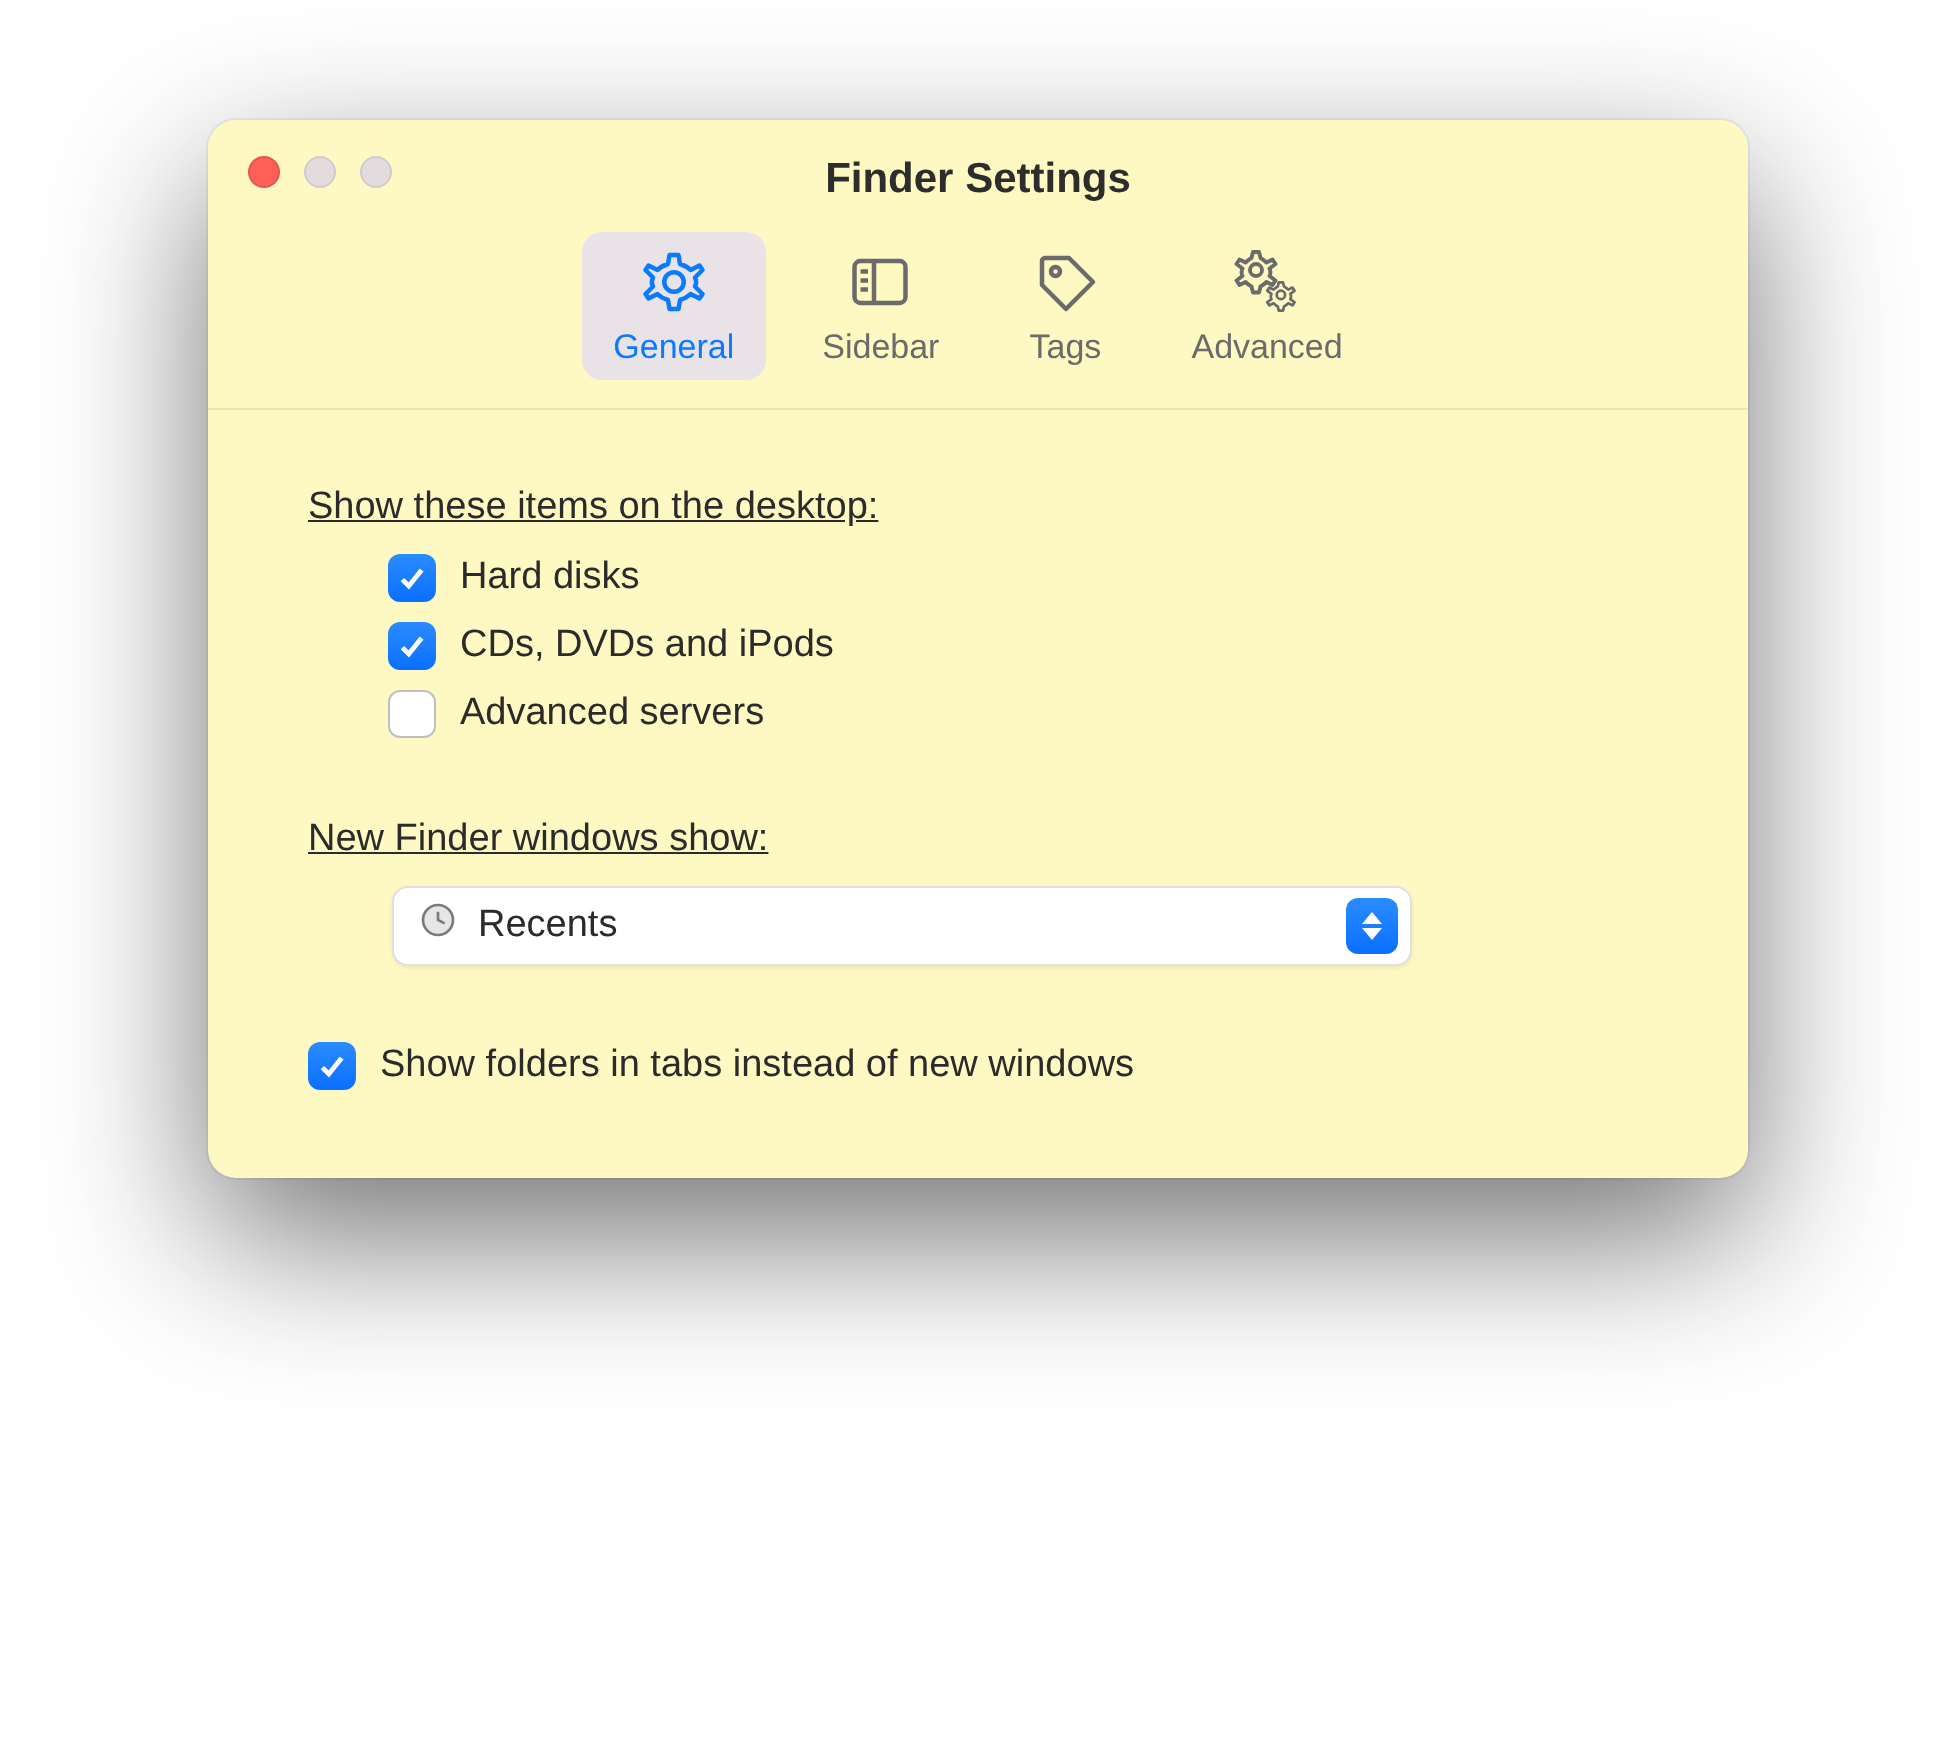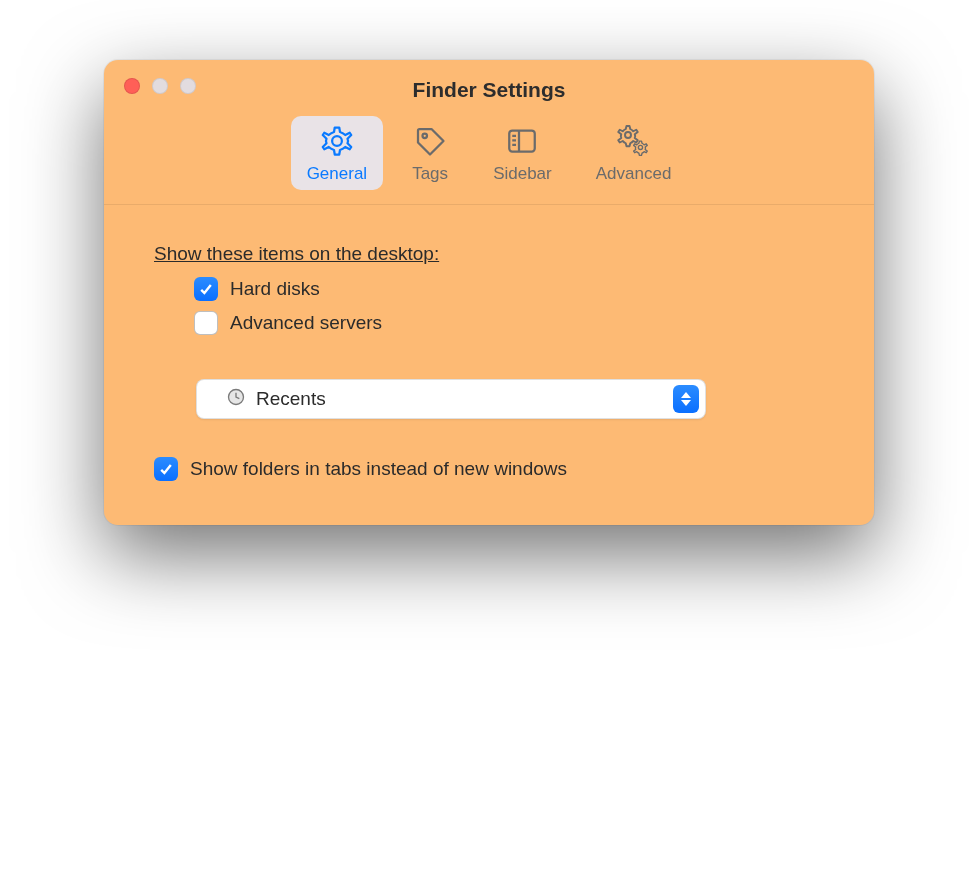--- a/index.html
+++ b/index.html
@@ -7,21 +7,21 @@
   body {
     font-family: -apple-system, "Helvetica Neue", Helvetica, Arial, sans-serif;
     background: #ffffff;
     display: flex;
     align-items: flex-start;
     justify-content: center;
     padding-top: 60px;
   }
   .window {
     width: 770px;
-    background: #fdba74;
+    background: #fef9c3;
     border-radius: 14px;
     box-shadow: 0 30px 80px rgba(0,0,0,0.55), 0 0 0 1px rgba(0,0,0,0.05);
     overflow: hidden;
   }
   .titlebar {
     padding: 18px 20px 0 20px;
   }
   .traffic-lights {
     display: flex;
     gap: 12px;
@@ -99,21 +99,21 @@
   .select-wrap { margin-left: 42px; margin-top: 4px; }
   .select {
     display: flex;
     align-items: center;
     width: 510px;
     height: 40px;
     background: #ffffff;
     border: 1px solid rgba(0,0,0,0.12);
     border-radius: 8px;
     box-shadow: 0 1px 2px rgba(0,0,0,0.08);
-    padding: 0 6px 0 29px;
+    padding: 0 6px 0 12px;
     gap: 10px;
     position: relative;
   }
   .select .clock-icon svg { width:20px; height:20px; stroke:#7a7a7a; fill:#e6e6e6; }
   .select .sel-label { font-size: 19px; color:#2b2b2b; flex:1; }
   .select .stepper {
     width: 26px; height: 28px;
     background: linear-gradient(180deg,#2b8cff,#0a6fff);
     border-radius: 6px;
     display:flex; flex-direction:column; align-items:center; justify-content:center;
@@ -146,39 +146,39 @@
         <svg viewBox="0 0 48 48" stroke-width="3" stroke-linejoin="round" stroke-linecap="round">
           <circle cx="24" cy="24" r="6.5"></circle>
           <path d="M24 6 L27 6 L28 12 C31 13 33 14 35 16 L41 13 L43 16 L38 21 C39 23 39 25 38 27 L43 32 L41 35 L35 32 C33 34 31 35 28 36 L27 42 L21 42 L20 36 C17 35 15 34 13 32 L7 35 L5 32 L10 27 C9 25 9 23 10 21 L5 16 L7 13 L13 16 C15 14 17 13 20 12 L21 6 Z"></path>
         </svg>
       </span>
       <span>General</span>
     </div>
 
     <div class="tab">
       <span class="icon">
-        <svg viewBox="0 0 48 48" stroke-width="3" stroke-linejoin="round" stroke-linecap="round">
-          <path d="M26 8 L42 24 L24 42 L8 26 L8 10 C8 9 9 8 10 8 Z"></path>
-          <circle cx="17" cy="17" r="3"></circle>
-        </svg>
-      </span>
-      <span>Tags</span>
-    </div>
-
-    <div class="tab">
-      <span class="icon">
         <svg viewBox="0 0 48 48" stroke-width="3" stroke-linejoin="round">
           <rect x="7" y="10" width="34" height="28" rx="4"></rect>
           <line x1="20" y1="10" x2="20" y2="38"></line>
           <line x1="11" y1="17" x2="16" y2="17"></line>
           <line x1="11" y1="23" x2="16" y2="23"></line>
           <line x1="11" y1="29" x2="16" y2="29"></line>
         </svg>
       </span>
       <span>Sidebar</span>
+    </div>
+
+    <div class="tab">
+      <span class="icon">
+        <svg viewBox="0 0 48 48" stroke-width="3" stroke-linejoin="round" stroke-linecap="round">
+          <path d="M26 8 L42 24 L24 42 L8 26 L8 10 C8 9 9 8 10 8 Z"></path>
+          <circle cx="17" cy="17" r="3"></circle>
+        </svg>
+      </span>
+      <span>Tags</span>
     </div>
 
     <div class="tab">
       <span class="icon">
         <svg viewBox="0 0 48 48" stroke-width="2.6" stroke-linejoin="round" stroke-linecap="round">
           <g transform="translate(-2,-2)">
             <circle cx="18" cy="18" r="4"></circle>
             <path d="M18 6 L20 6 L21 10 C23 11 24 12 25 13 L29 11 L31 14 L27 17 C28 19 28 20 27 22 L31 25 L29 28 L25 26 C24 27 23 28 21 29 L20 33 L16 33 L15 29 C13 28 12 27 11 26 L7 28 L5 25 L9 22 C8 20 8 19 9 17 L5 14 L7 11 L11 13 C12 12 13 11 15 10 L16 6 Z"></path>
           </g>
           <g transform="translate(20,20) scale(0.7)">
@@ -199,28 +199,37 @@
     <div class="check-row">
       <div class="checkbox checked">
         <svg viewBox="0 0 20 20">
             <polyline points="4,11 8,15 16,5"></polyline>
           </svg>
       </div>
       <span>Hard disks</span>
     </div>
 
 
+    <div class="check-row">
+      <div class="checkbox checked">
+        <svg viewBox="0 0 20 20">
+            <polyline points="4,11 8,15 16,5"></polyline>
+          </svg>
+      </div>
+      <span>CDs, DVDs and iPods</span>
+    </div>
 
     <div class="check-row">
       <div class="checkbox unchecked"></div>
       <span>Advanced servers</span>
     </div>
 
     <div class="spacer"></div>
 
+    <div class="section-label">New Finder windows show:</div>
 
     <div class="select-wrap">
       <div class="select">
         <span class="clock-icon">
           <svg viewBox="0 0 24 24" stroke-width="1.6">
             <circle cx="12" cy="12" r="9"></circle>
             <polyline points="12,7 12,12 16,14" fill="none"></polyline>
           </svg>
         </span>
         <span class="sel-label">Recents</span>

